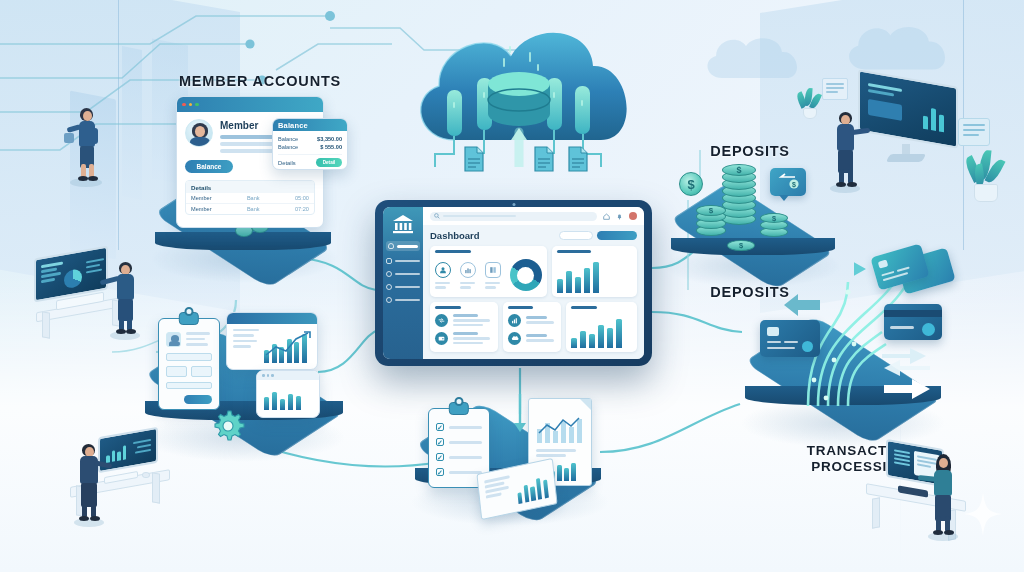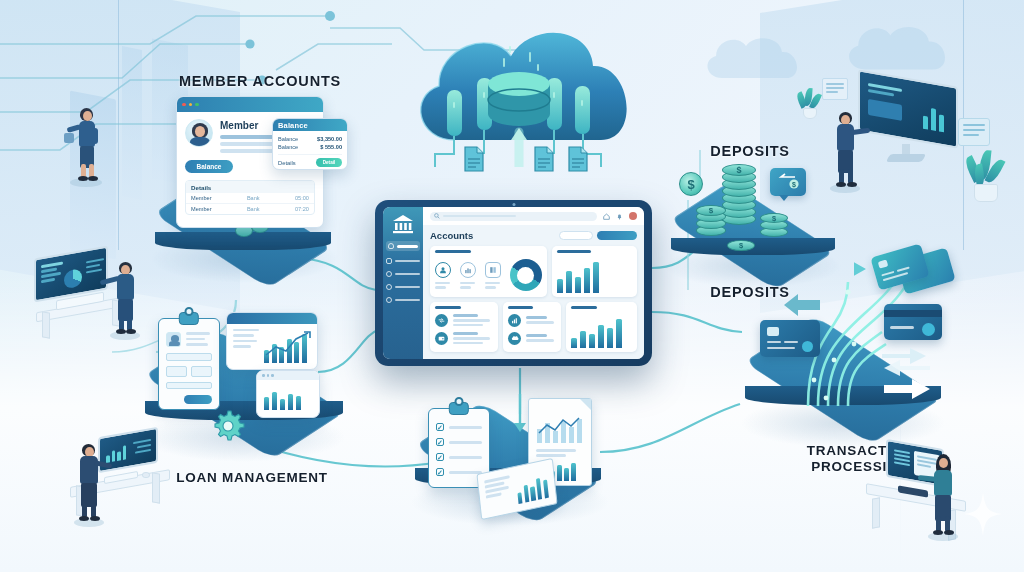--- a/index.html
+++ b/index.html
@@ -526,21 +526,21 @@
             </svg>
           <svg width="7" height="7" viewBox="0 0 10 10">
               <path d="M2.4 7 h5.2 L7 5.6 V4 a2 2 0 0 0-4 0v1.6z" fill="#6f9cbb"></path>
               <circle cx="5" cy="8.3" r="1" fill="#6f9cbb"></circle>
             </svg>
           <span style="width:8px; height:8px; border-radius:50%; background:#d3746a; display:block;"></span>
         </div>
 
         <div class="tb-body">
           <div style="display:flex; align-items:center; justify-content:space-between;">
-            <span style="font-size:9.5px; font-weight:700; color:#1d3e59;">Accounts</span>
+            <span style="font-size:9.5px; font-weight:700; color:#1d3e59;">Dashboard</span>
             <span style="display:flex; gap:4px;">
               <span class="pill" style="width:34px; height:9px; background:#fff; border:1px solid #cfe2f0;"></span>
               <span class="pill" style="width:40px; height:9px;"></span>
             </span>
           </div>
 
           <div class="tb-row">
             <div class="w-card" style="flex:1.42; display:flex; flex-direction:column;">
               <span class="skel deep" style="width:34%; height:3px; margin-bottom:5px;"></span>
               <div style="display:flex; align-items:center; gap:6px; flex:1;">
@@ -768,21 +768,20 @@
     <path d="M36 6 H14 V0 L0 11 L14 22 V16 H36 Z" fill="#6ab9cc"></path>
   </svg>
   <svg class="arrow" style="left:880px; top:344px;" width="52" height="32" viewBox="0 0 52 32">
     <path d="M2 10 H30 V4 L46 12 L30 20 V14 H2 Z" fill="#d9eef7" opacity=".95"></path>
     <path d="M50 26 H20 V32 L4 24 L20 16 V22 H50 Z" fill="#eaf6fb" opacity=".95"></path>
   </svg>
   <svg class="arrow" style="left:884px; top:378px;" width="46" height="22" viewBox="0 0 46 22">
     <path d="M0 7 H28 V1 L46 11 L28 21 V15 H0 Z" fill="#ffffff"></path>
   </svg>
 
-  <div class="label" style="left:152px; top:470px; width:200px; font-size:13.5px;">LOAN MANAGEMENT</div>
 
   <div class="plat-shadow" style="left:140px; top:412px; width:206px; height:50px;"></div>
   <div class="platform" style="left:138px; top:358px; width:212px; height:80px;">
     <div class="plat-top" style="width:150px; height:150px; left:31px; top:-39px;"></div>
     <div class="plat-side" style="top:43px; width:198px; height:19px; left:7px; border-radius:0 0 40% 40%;"></div>
   </div>
 
   <div class="clip" style="left:158px; top:318px; width:62px; height:92px;">
     <span class="clip-clamp"></span>
     <span class="clip-ring"></span>

